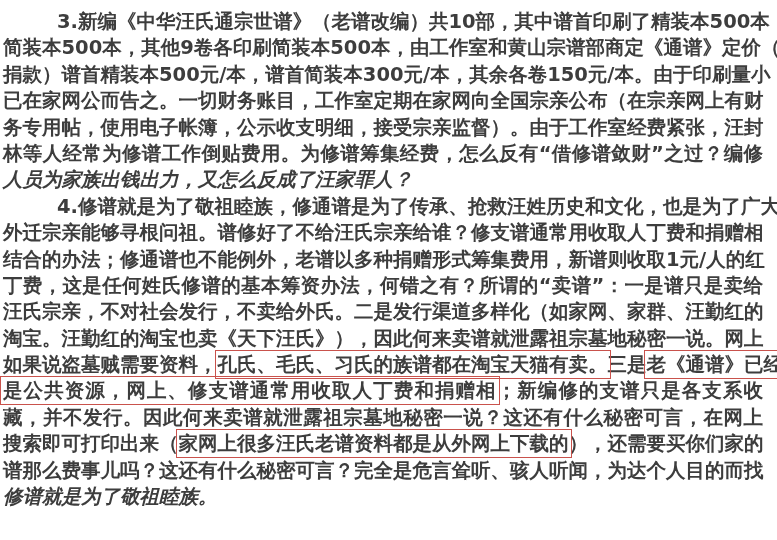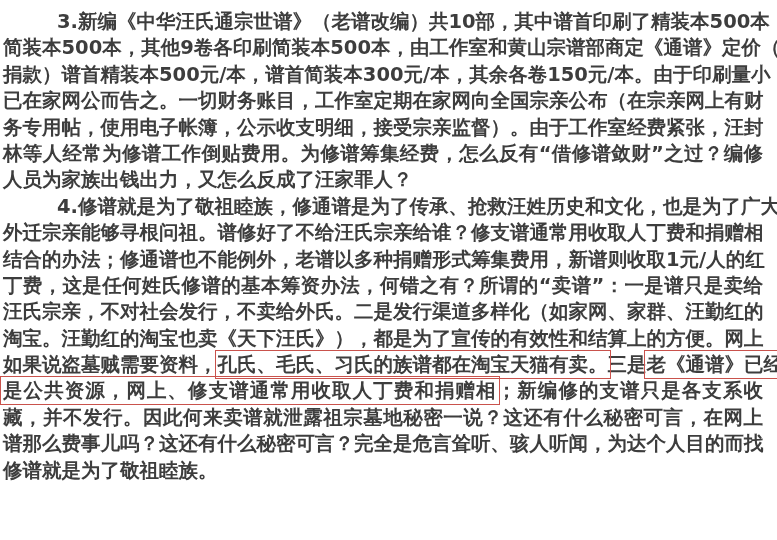--- a/index.html
+++ b/index.html
@@ -25,20 +25,21 @@
   .line {
     height: 26.4px;
     line-height: 26.4px;
     white-space: nowrap;
     text-align: justify;
     text-align-last: justify;
   }
   .line.left {
     text-align: left;
     text-align-last: left;
+    font-style: italic;
   }
   .line.indent {
     text-indent: 54px;
   }
   .redbox {
     outline: 1px solid var(--box-color, #c9524c);
     outline-offset: 2px;
   }
 </style>
 </head>
@@ -50,19 +51,20 @@
     <div class="line"><span>捐款）谱首精装本500元/本，谱首简装本300元/本，其余各卷150元/本。由于印刷量小，</span></div>
     <div class="line"><span>已在家网公而告之。一切财务账目，工作室定期在家网向全国宗亲公布（在宗亲网上有财</span></div>
     <div class="line"><span>务专用帖，使用电子帐簿，公示收支明细，接受宗亲监督）。由于工作室经费紧张，汪封</span></div>
     <div class="line"><span>林等人经常为修谱工作倒贴费用。为修谱筹集经费，怎么反有“借修谱敛财”之过？编修</span></div>
     <div class="line left"><span>人员为家族出钱出力，又怎么反成了汪家罪人？</span></div>
     <div class="line indent"><span>4.修谱就是为了敬祖睦族，修通谱是为了传承、抢救汪姓历史和文化，也是为了广大</span></div>
     <div class="line"><span>外迁宗亲能够寻根问祖。谱修好了不给汪氏宗亲给谁？修支谱通常用收取人丁费和捐赠相</span></div>
     <div class="line"><span>结合的办法；修通谱也不能例外，老谱以多种捐赠形式筹集费用，新谱则收取1元/人的红</span></div>
     <div class="line"><span>丁费，这是任何姓氏修谱的基本筹资办法，何错之有？所谓的“卖谱”：一是谱只是卖给</span></div>
     <div class="line"><span>汪氏宗亲，不对社会发行，不卖给外氏。二是发行渠道多样化（如家网、家群、汪勤红的</span></div>
-    <div class="line"><span>淘宝。汪勤红的淘宝也卖《天下汪氏》），都是为了宣传的有效性和结算上的方便。网上</span></div>
+    <div class="line"><span>淘宝。汪勤红的淘宝也卖《天下汪氏》），因此何来卖谱就泄露祖宗墓地秘密一说。网上</span></div>
     <div class="line"><span>如果说盗墓贼需要资料，</span><span class="redbox">孔氏、毛氏、习氏的族谱都在淘宝天猫有卖。</span><span>三是</span><span class="redbox">老《通谱》已经</span></div>
     <div class="line"><span class="redbox">是公共资源，网上、修支谱通常用收取人丁费和捐赠相</span><span>；新编修的支谱只是各支系收</span></div>
     <div class="line"><span>藏，并不发行。因此何来卖谱就泄露祖宗墓地秘密一说？这还有什么秘密可言，在网上</span></div>
+    <div class="line"><span>搜索即可打印出来（</span><span class="redbox">家网上很多汪氏老谱资料都是从外网上下载的</span><span>），还需要买你们家的</span></div>
     <div class="line"><span>谱那么费事儿吗？这还有什么秘密可言？完全是危言耸听、骇人听闻，为达个人目的而找</span></div>
     <div class="line left"><span>修谱就是为了敬祖睦族。</span></div>
   </div>
 
 </body></html>

